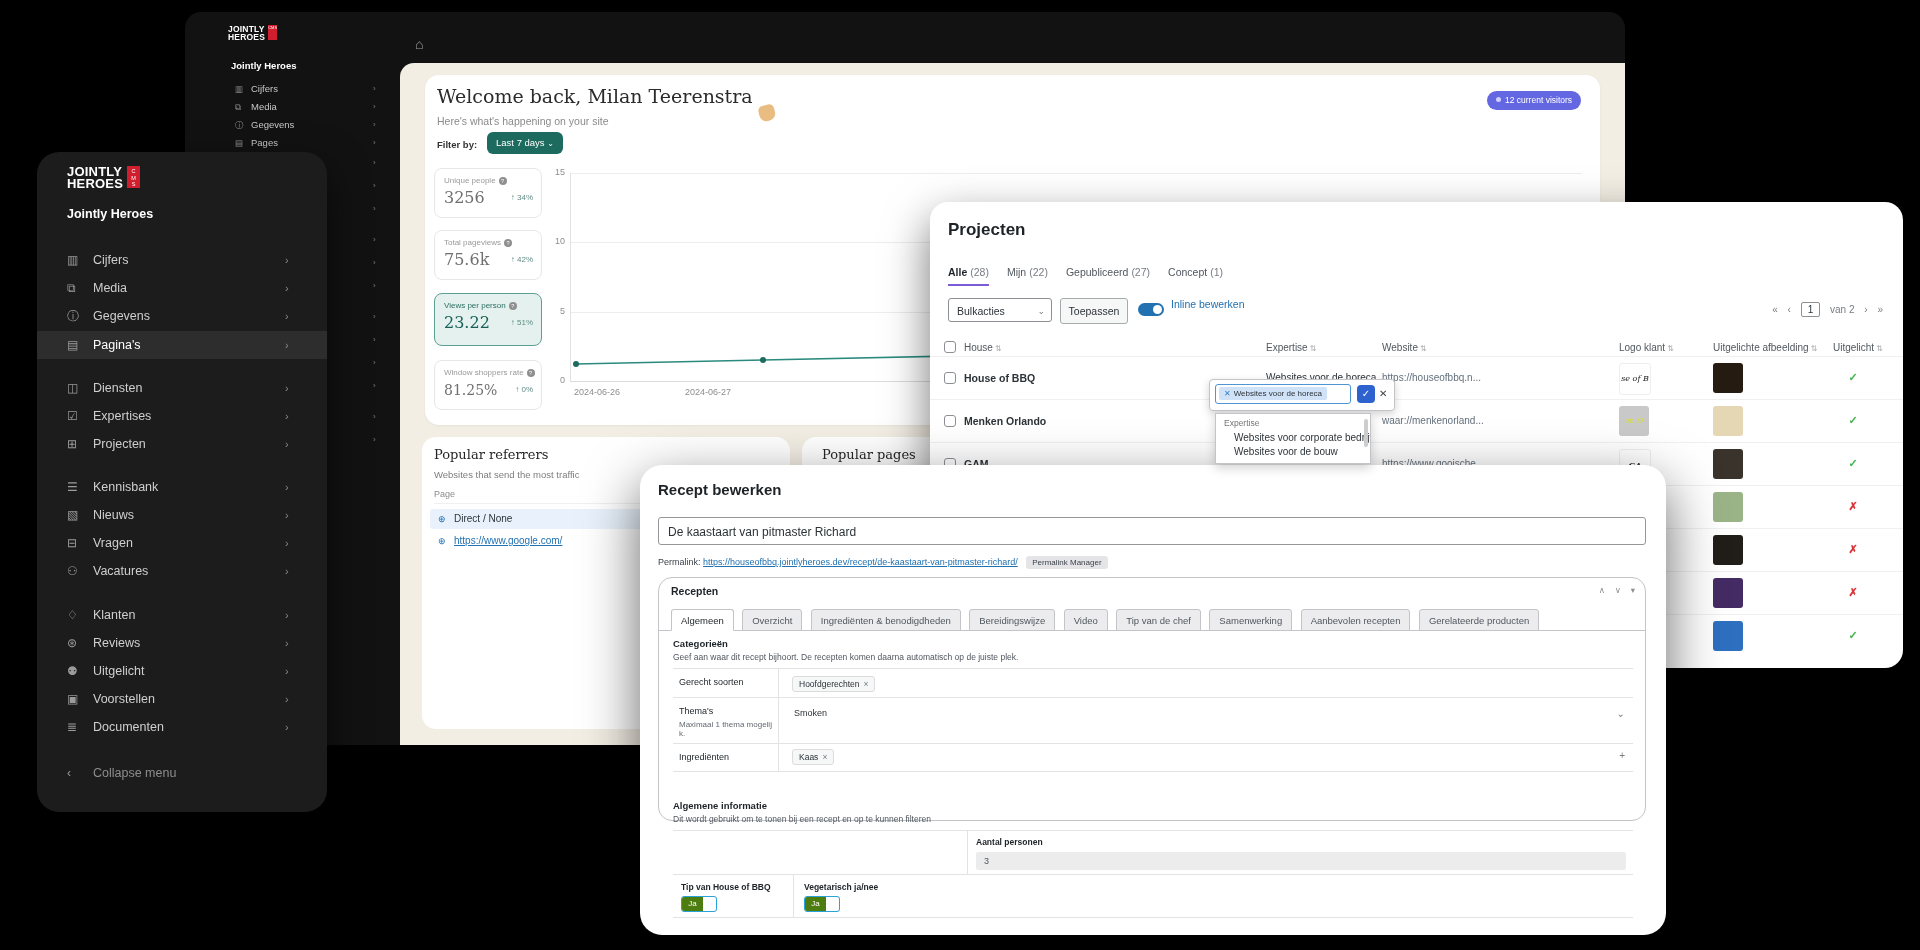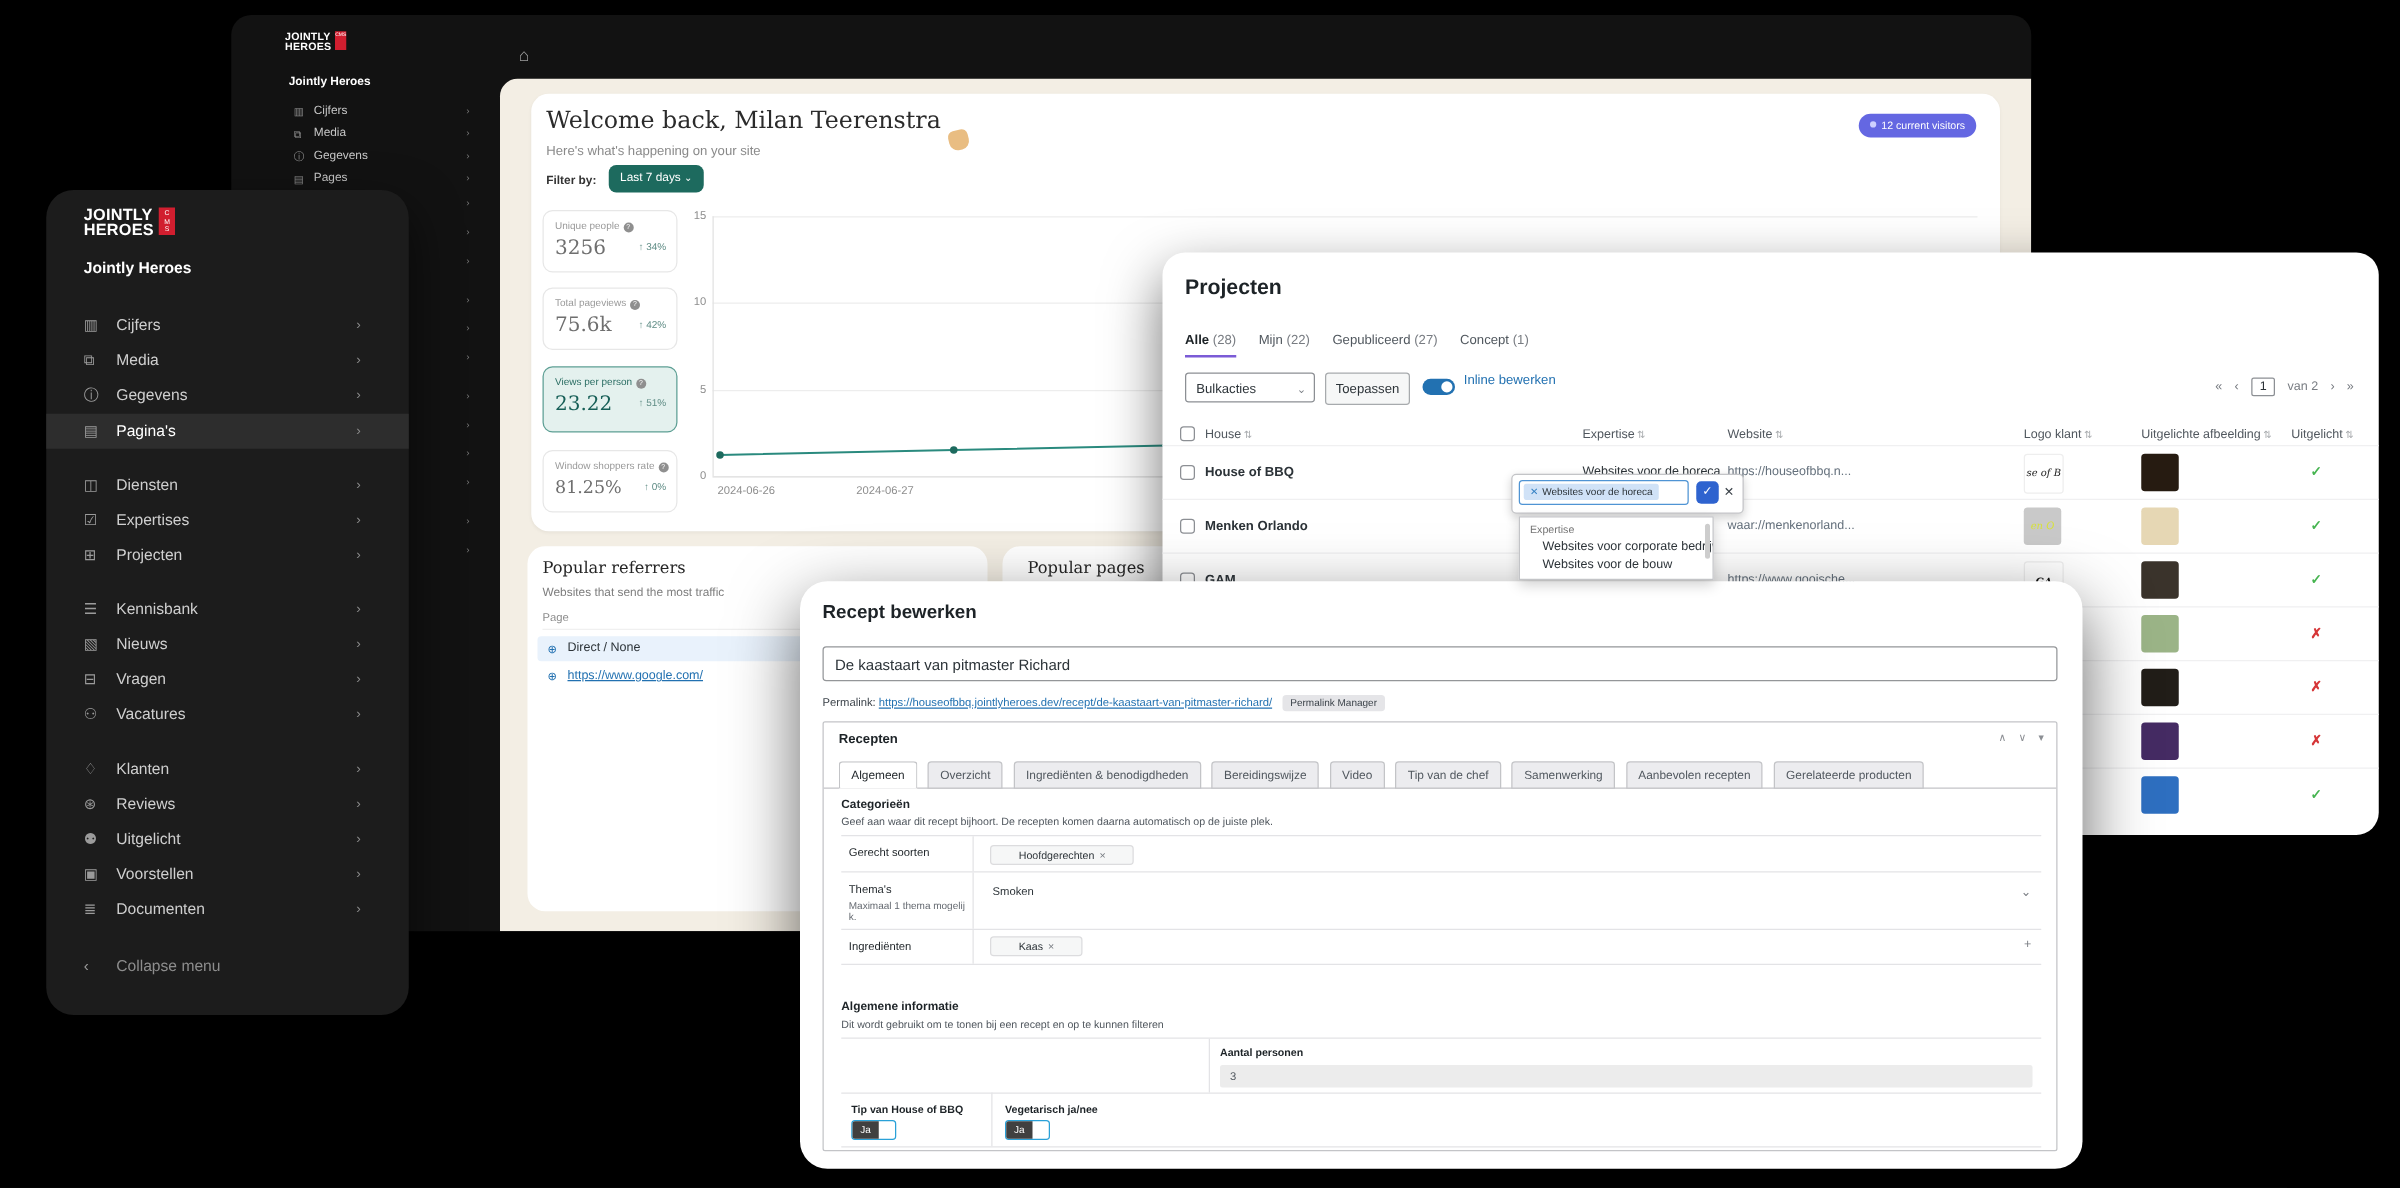--- a/index.html
+++ b/index.html
@@ -109,45 +109,45 @@
   .pdsb{position:absolute;right:2px;top:5px;width:4px;height:28px;background:#cdcdcd;border-radius:2px;}
   
   .recipe{left:640px;top:465px;width:1026px;height:470px;background:#fff;border-radius:22px;
           box-shadow:0 20px 55px rgba(0,0,0,.6);}
   .rtitle{left:18px;top:16px;font-size:15px;font-weight:bold;color:#1d2327;}
   .rname{left:18px;top:52px;width:988px;height:28px;border:1px solid #949699;border-radius:3px;background:#fff;
          font-size:12px;line-height:28px;color:#2c3338;padding-left:9px;box-sizing:border-box;}
   .rperma{left:18px;top:91px;font-size:9px;color:#3c434a;}
   .rperma a{color:#2271b1;}
   .pmchip{display:inline-block;background:#e5e5e8;border-radius:3px;padding:2px 6px;font-size:8px;color:#3c434a;margin-left:6px;}
-  .rpanel{left:18px;top:112px;width:988px;height:344px;border:1px solid #c3c4c7;border-radius:2px;background:#fff;box-sizing:border-box;}
+  .rpanel{left:18px;top:112px;width:988px;height:244px;border:1px solid #c3c4c7;border-radius:14px;background:#fff;box-sizing:border-box;}
   .rph{left:12px;top:7px;font-size:10.5px;font-weight:bold;color:#1d2327;}
   .rpi{top:7px;font-size:8.5px;color:#8c8f94;}
   .rtabs{left:0;top:30px;width:100%;height:23px;border-bottom:1px solid #c3c4c7;padding-left:12px;box-sizing:border-box;white-space:nowrap;}
   .rtab{display:inline-block;height:22px;line-height:22px;padding:0 9px;font-size:9.5px;color:#50575e;
         border:1px solid #c3c4c7;background:#ececef;border-radius:3px 3px 0 0;margin-right:4px;position:relative;top:1px;box-sizing:border-box;}
   .rtab.active{background:#fff;border-bottom-color:#fff;color:#1d2327;}
   .rsh{left:14px;font-size:9.5px;font-weight:bold;color:#1d2327;}
   .rsd{left:14px;font-size:8.5px;color:#50575e;}
   .ftable{left:14px;top:90px;width:960px;border-bottom:1px solid #e3e3e6;}
   .frow{position:relative;border-top:1px solid #e3e3e6;}
   .flab{position:absolute;left:0;top:0;bottom:0;width:106px;border-right:1px solid #e3e3e6;
         padding:8px 6px;box-sizing:border-box;font-size:9px;color:#1d2327;}
   .fnote{font-size:8px;color:#646970;margin-top:4px;}
   .chip{position:absolute;left:119px;top:7px;background:#f6f7f7;border:1px solid #dcdcde;border-radius:3px;
-        padding:2px 22px;font-size:8.5px;color:#2c3338;white-space:nowrap;}
+        padding:2px 6px;font-size:8.5px;color:#2c3338;white-space:nowrap;}
   .chip .x{color:#787c82;margin-left:4px;}
   .fval{position:absolute;left:121px;top:10px;font-size:9px;color:#2c3338;}
   .fico{position:absolute;right:8px;color:#787c82;font-size:10px;}
   .igrid{left:14px;top:252px;width:960px;height:86px;border-top:1px solid #e3e3e6;border-bottom:1px solid #e3e3e6;}
   .ilab{font-size:8.5px;font-weight:bold;color:#1d2327;}
   .iinput{position:absolute;height:18px;background:#ececec;border-radius:2px;font-size:9px;color:#50575e;
           line-height:18px;padding:0 8px;box-sizing:border-box;}
   .tog{position:absolute;width:36px;height:16px;border:1px solid #2aa1d8;border-radius:3px;background:#fff;box-sizing:border-box;}
-  .tog .on{position:absolute;left:0;top:0;width:21px;height:14px;background:#404040;color:#fff;font-size:8px;
+  .tog .on{position:absolute;left:0;top:0;width:21px;height:14px;background:#4d7c0f;color:#fff;font-size:8px;
            text-align:center;line-height:14px;border-radius:2px 0 0 2px;}
 </style>
 </head>
 <body>
 
 <div id="stage">
 
   <div class="a back">
 
     <div class="a mini">

